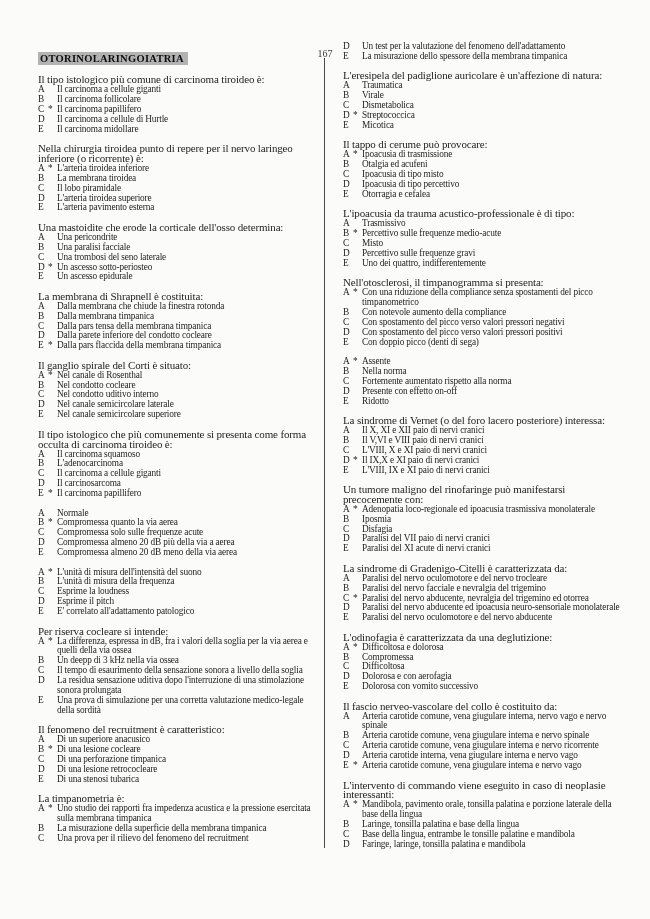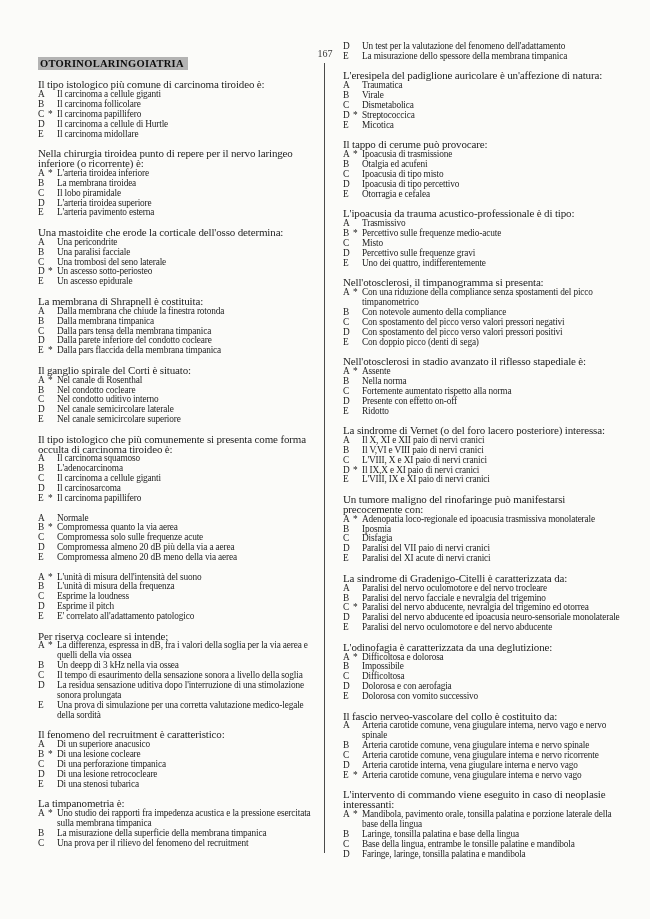--- a/index.html
+++ b/index.html
@@ -583,21 +583,20 @@
   </div>
 
   <div class="opt">
     <span class="opt-letter">E</span>
     <span class="opt-marker"></span>
     <span class="opt-text">Con doppio picco (denti di sega)</span>
   </div>
 </div>
 
   <div class="question">
-    <div class="stem">Nell'otosclerosi in stadio avanzato il riflesso stapediale è:</div>
 
   <div class="opt">
     <span class="opt-letter">A</span>
     <span class="opt-marker">*</span>
     <span class="opt-text">Assente</span>
   </div>
 
   <div class="opt">
     <span class="opt-letter">B</span>
     <span class="opt-marker"></span>
@@ -730,21 +729,21 @@
 
   <div class="opt">
     <span class="opt-letter">A</span>
     <span class="opt-marker">*</span>
     <span class="opt-text">Difficoltosa e dolorosa</span>
   </div>
 
   <div class="opt">
     <span class="opt-letter">B</span>
     <span class="opt-marker"></span>
-    <span class="opt-text">Impossibile</span>
+    <span class="opt-text">Compromessa</span>
   </div>
 
   <div class="opt">
     <span class="opt-letter">C</span>
     <span class="opt-marker"></span>
     <span class="opt-text">Difficoltosa</span>
   </div>
 
   <div class="opt">
     <span class="opt-letter">D</span>

